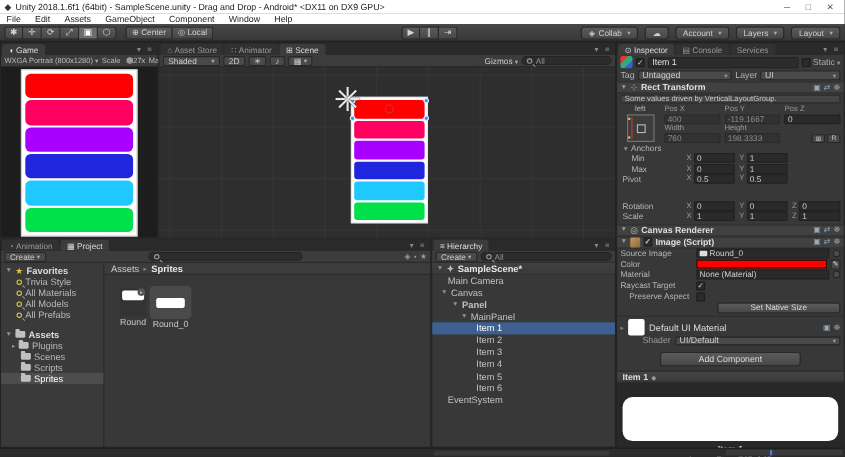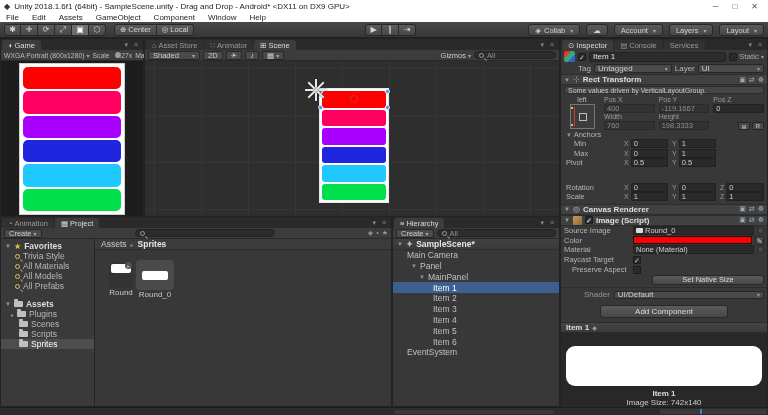--- a/index.html
+++ b/index.html
@@ -443,21 +443,25 @@
   </div>
   <div class="tree">
     <div class="trow scene-head">
         <span class="arrow">▼</span>
         <span style="color:#bbb;">✦</span>
         <span>SampleScene*</span>
       </div>
     <div class="trow" style="padding-left:14px;">
         <span>Main Camera</span>
       </div>
-    <div class="trow" style="padding-left:18px;">
+    <div class="trow" style="padding-left:8px;">
+        <span class="arrow">▼</span>
+        <span>Canvas</span>
+      </div>
+    <div class="trow" style="padding-left:18px;font-weight:bold;">
         <span class="arrow">▼</span>
         <span>Panel</span>
       </div>
     <div class="trow" style="padding-left:26px;">
         <span class="arrow">▼</span>
         <span>MainPanel</span>
       </div>
     <div class="trow selected" style="padding-left:40px;">
         <span>Item 1</span>
       </div>
@@ -502,21 +506,21 @@
     <span class="cube"></span>
     <span class="checkbox">✓</span>
     <span class="namefield">Item 1</span>
     <span class="static-box">
       <span class="checkbox"></span>
       <span>Static</span>
       <span style="font-size:6px;color:#999;">▾</span>
     </span>
   </div>
   <div class="irow" style="height:11px;">
-    <span style="color:#b5b5b5;margin-left:14px;">Tag</span>
+    <span style="color:#b5b5b5;">Tag</span>
     <span class="popup" style="flex:1.2;">
         <span>Untagged</span>
         <span style="font-size:6px;color:#999;">▾</span>
       </span>
     <span style="color:#b5b5b5;">Layer</span>
     <span class="popup" style="flex:1;">
         <span>UI</span>
         <span style="font-size:6px;color:#999;">▾</span>
       </span>
   </div>
@@ -680,20 +684,29 @@
   </div>
   <div class="proprow">
     <span class="plabel" style="padding-left:8px;">Preserve Aspect</span>
     <span class="checkbox"></span>
   </div>
   <div class="proprow setnative-row">
     <span class="btn" style="width:112px;height:10px;font-size:7.5px;">Set Native Size</span>
   </div>
 
   <div class="matblock">
+    <div class="matline1">
+      <span style="color:#888;font-size:6px;">▸</span>
+      <span class="matthumb"></span>
+      <span class="matname">Default UI Material</span>
+      <span class="hdr-icons">
+          <span>▣</span>
+          <span>☸</span>
+        </span>
+    </div>
     <div class="matline2">
       <span>Shader</span>
       <span class="popup" style="flex:1;height:8px;">
           <span>UI/Default</span>
           <span style="font-size:6px;color:#999;">▾</span>
         </span>
     </div>
   </div>
 
   <div class="addcomp-wrap">

